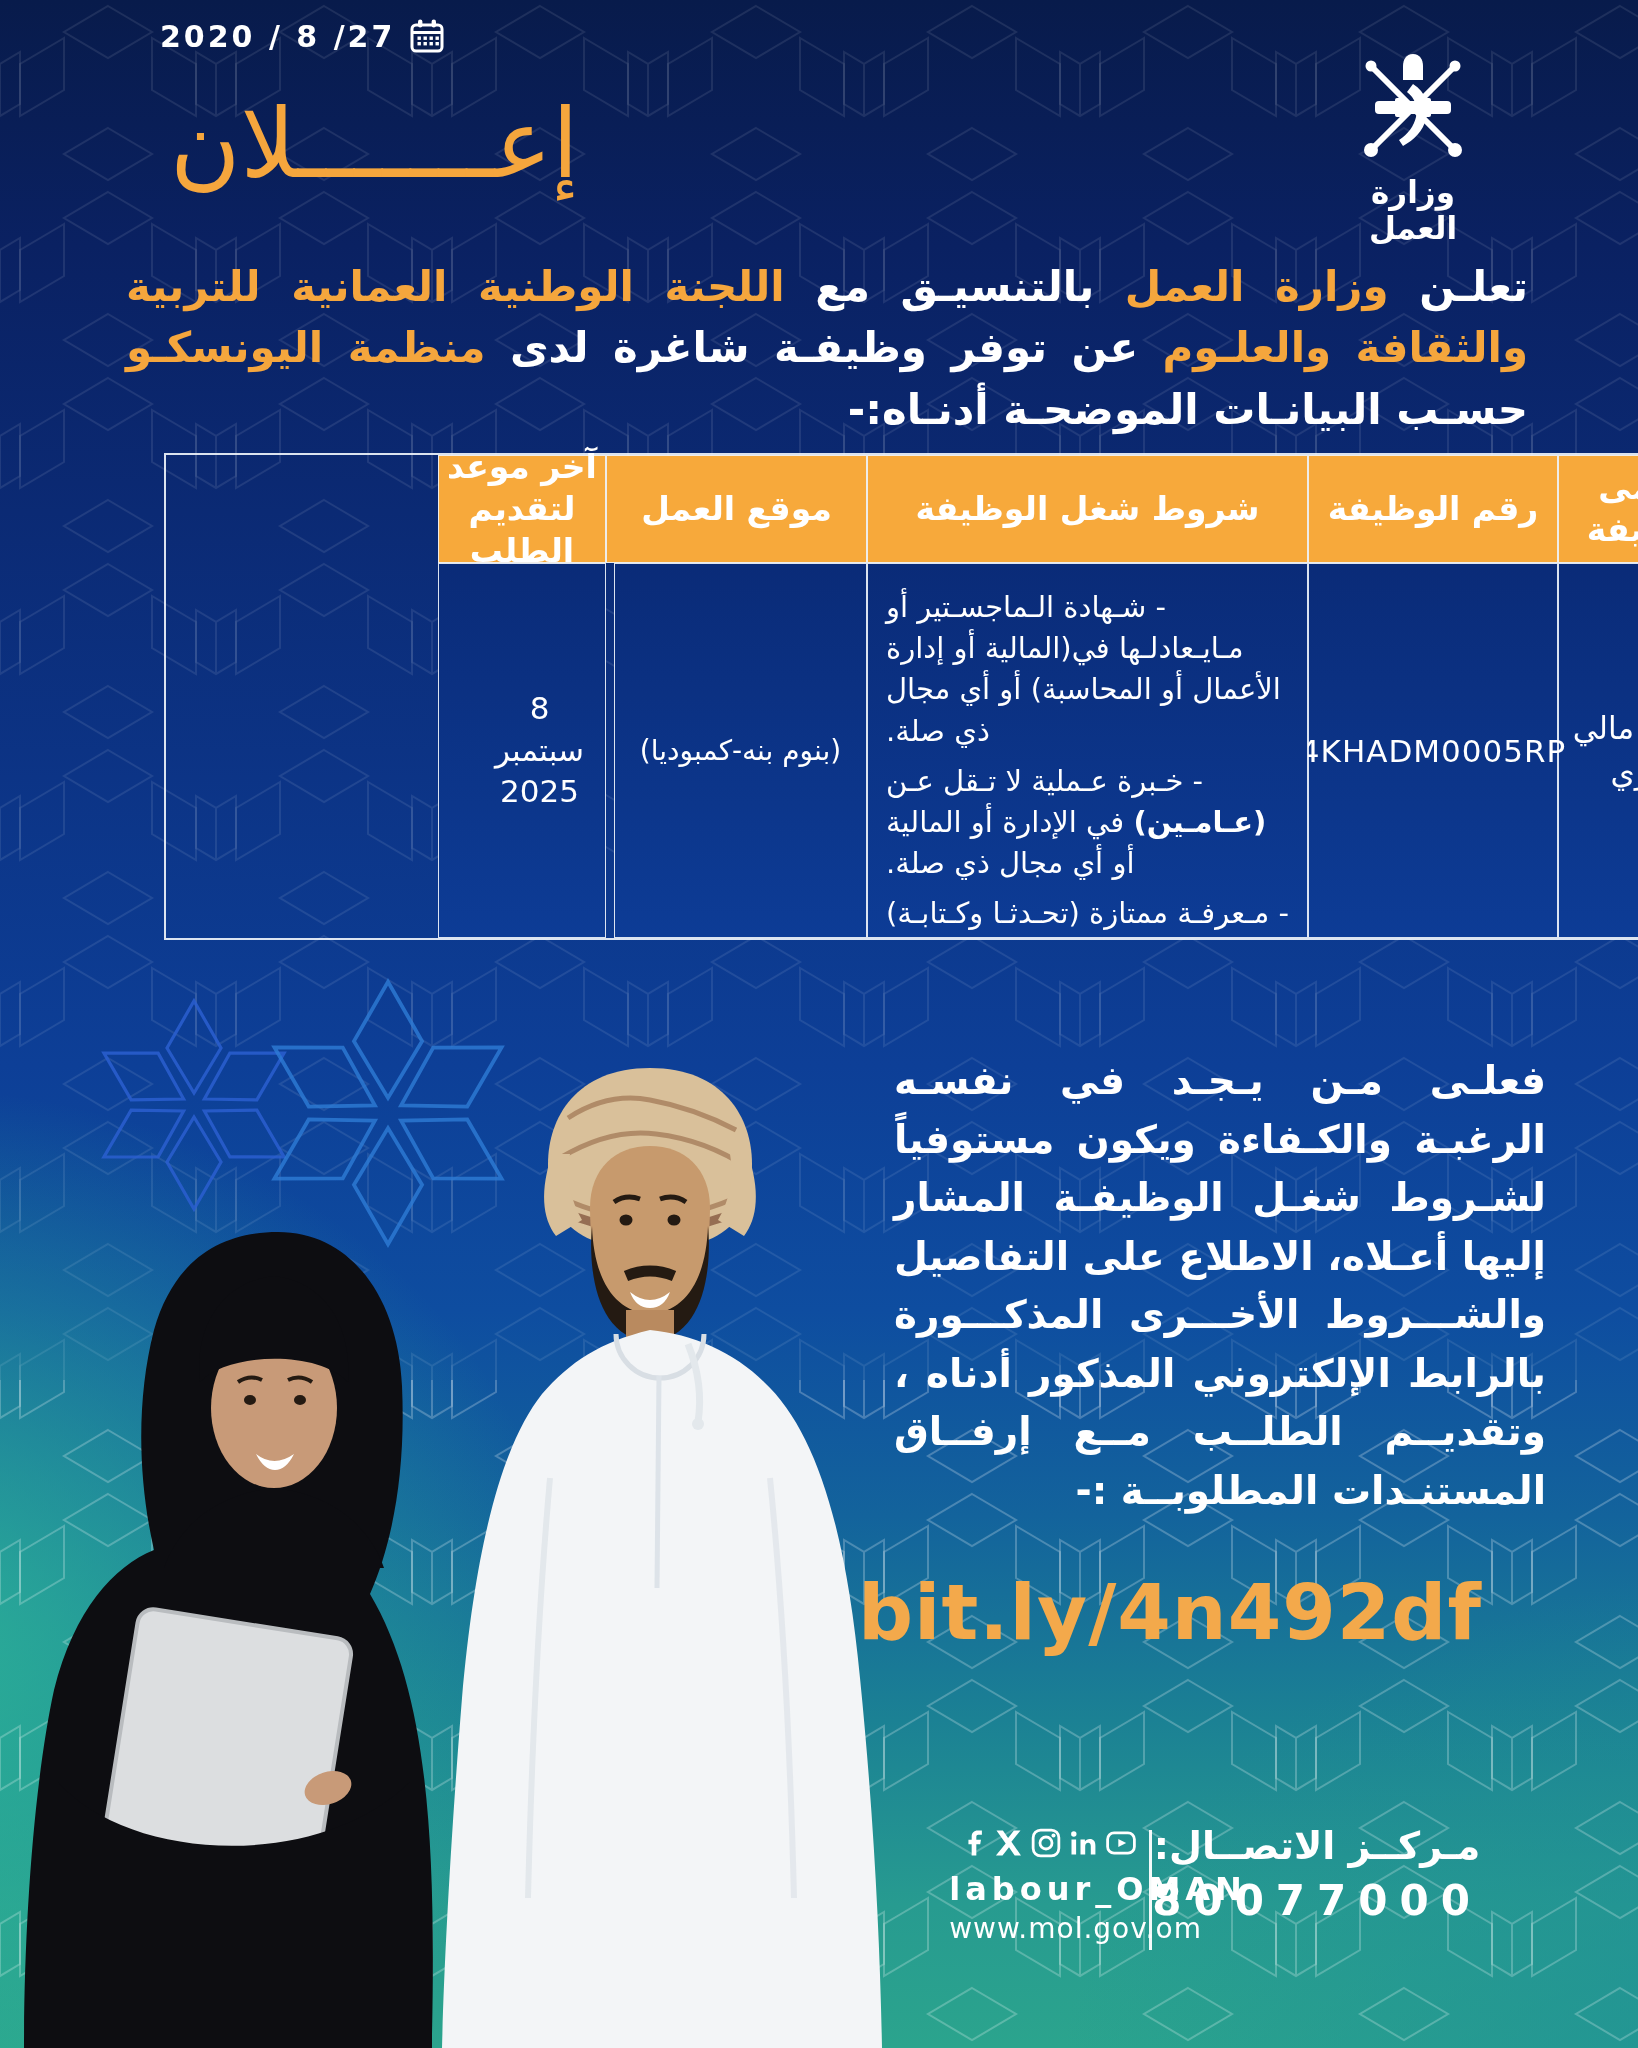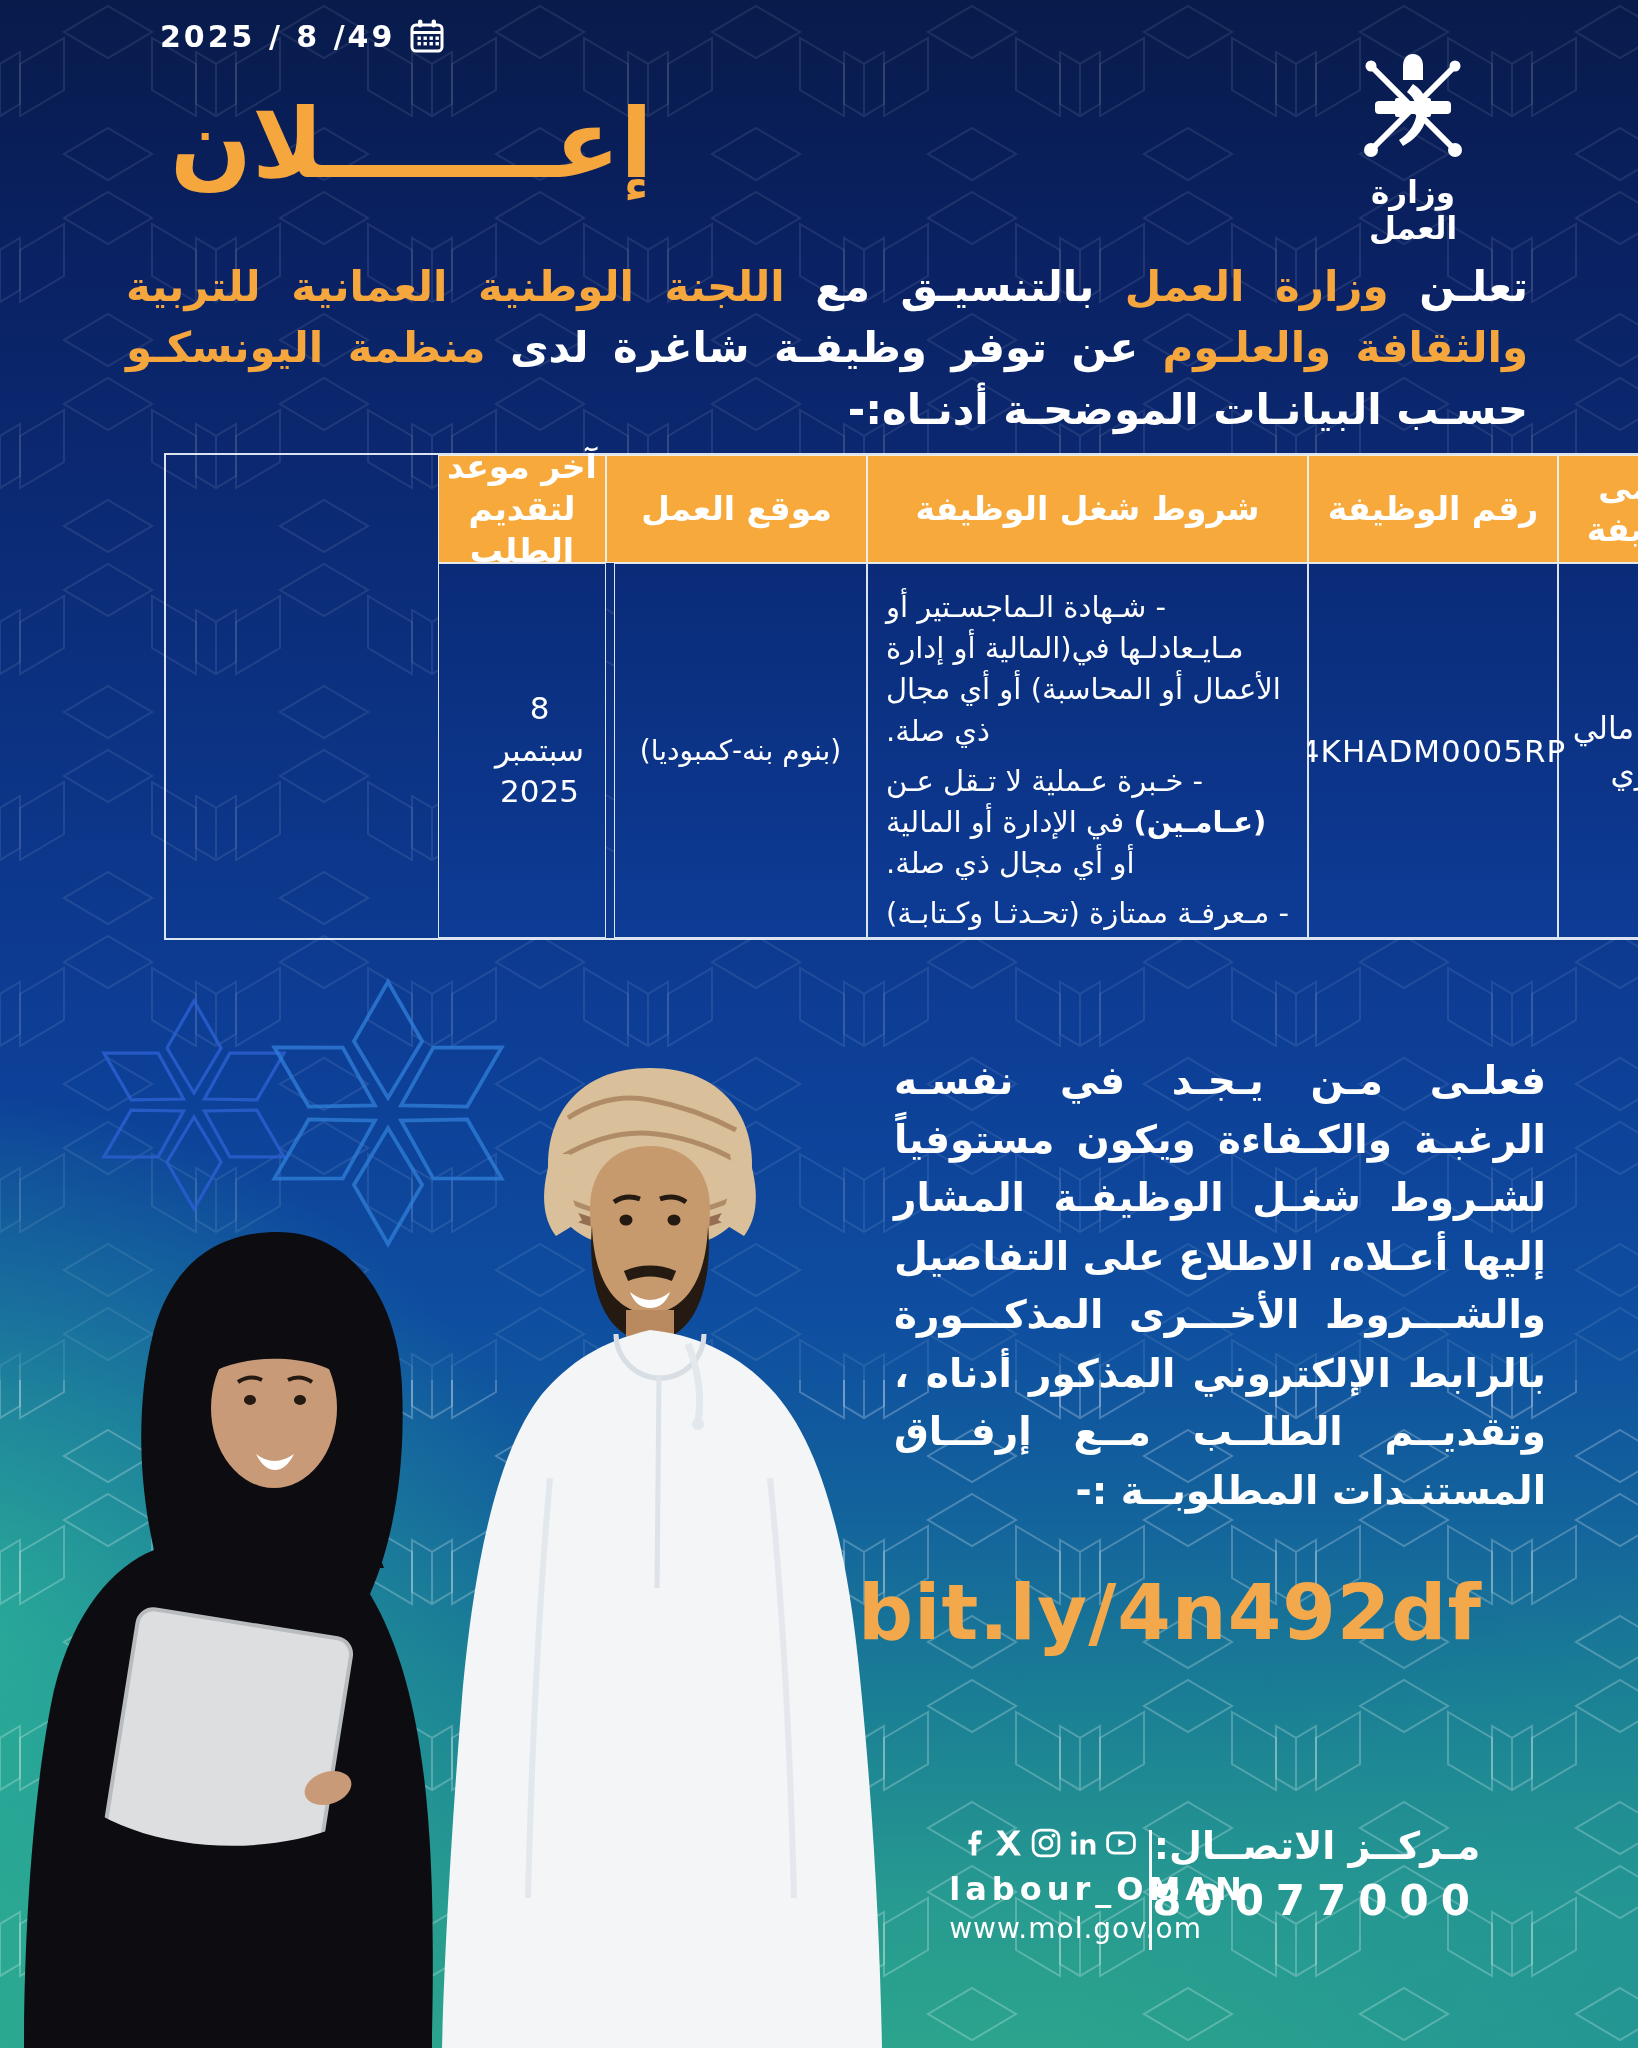--- a/index.html
+++ b/index.html
@@ -10,21 +10,21 @@
     background:
       radial-gradient(1150px 950px at -6% 80%, rgba(47,186,152,.85), rgba(47,186,152,0) 58%),
       radial-gradient(1250px 850px at 112% 102%, rgba(31,143,150,.9), rgba(31,143,150,0) 62%),
       linear-gradient(180deg,#081b4b 0%,#0a2162 12%,#0b2a74 25%,#0c3486 38%,#0d3f97 52%,#0e4da0 64%,#13639c 74%,#1b8194 84%,#279b90 93%,#2ba48d 100%);
   }
   .abs{ position:absolute; }
 
   
   .date-row{ left:160px; top:18px; display:flex; align-items:center; gap:14px; direction:ltr;
     color:#fff; font-size:30px; font-weight:700; letter-spacing:3px; }
-  .page-title{ left:170px; top:96px; color:#f5a63d; font-size:96px; font-weight:700; letter-spacing:2px; line-height:1; }
+  .page-title{ left:170px; top:96px; color:#f5a63d; font-size:96px; font-weight:400; letter-spacing:2px; line-height:1; }
   .emblem{ left:1336px; top:48px; width:154px; text-align:center; }
   .ministry-name{ color:#fff; font-size:31px; font-weight:700; margin-top:4px; }
 
   
   .intro{ left:126px; right:110px; top:256px; direction:rtl; text-align:justify;
     color:#fff; font-size:42px; font-weight:700; line-height:1.46; }
   .seg-o{ color:#f5a63d; }
   .seg-b{ font-weight:800; }
 
   
@@ -108,21 +108,21 @@
   </svg>
   <svg class="decor" style="left:238px;top:1392px;opacity:.3" width="126" height="126" viewBox="-115 -115 230 230">
     <g fill="none" stroke="#cfe0f5" stroke-width="4">
       <path d="M0 -12 L27 -57 L0 -104 L-27 -57 Z"></path>
       <path d="M0 -12 L27 -57 L0 -104 L-27 -57 Z" transform="rotate(120)"></path>
       <path d="M0 -12 L27 -57 L0 -104 L-27 -57 Z" transform="rotate(240)"></path>
     </g>
   </svg>
 
   <div class="abs date-row">
-    <span>2025 / 8 /49</span>
+    <span>2020 / 8 /27</span>
     <svg width="36" height="36" viewBox="0 0 36 36">
       <rect x="3" y="7" width="30" height="26" rx="4" fill="none" stroke="#fff" stroke-width="3"></rect>
       <line x1="3" y1="14.5" x2="33" y2="14.5" stroke="#fff" stroke-width="3"></line>
       <rect x="9" y="1.5" width="4.4" height="8" rx="2.2" fill="#fff"></rect>
       <rect x="22.6" y="1.5" width="4.4" height="8" rx="2.2" fill="#fff"></rect>
       <g fill="#fff">
         <rect x="8.5" y="18.5" width="3.4" height="3.4"></rect>
           <rect x="14.5" y="18.5" width="3.4" height="3.4"></rect>
           <rect x="20.5" y="18.5" width="3.4" height="3.4"></rect>
           <rect x="26.5" y="18.5" width="3.4" height="3.4"></rect>

